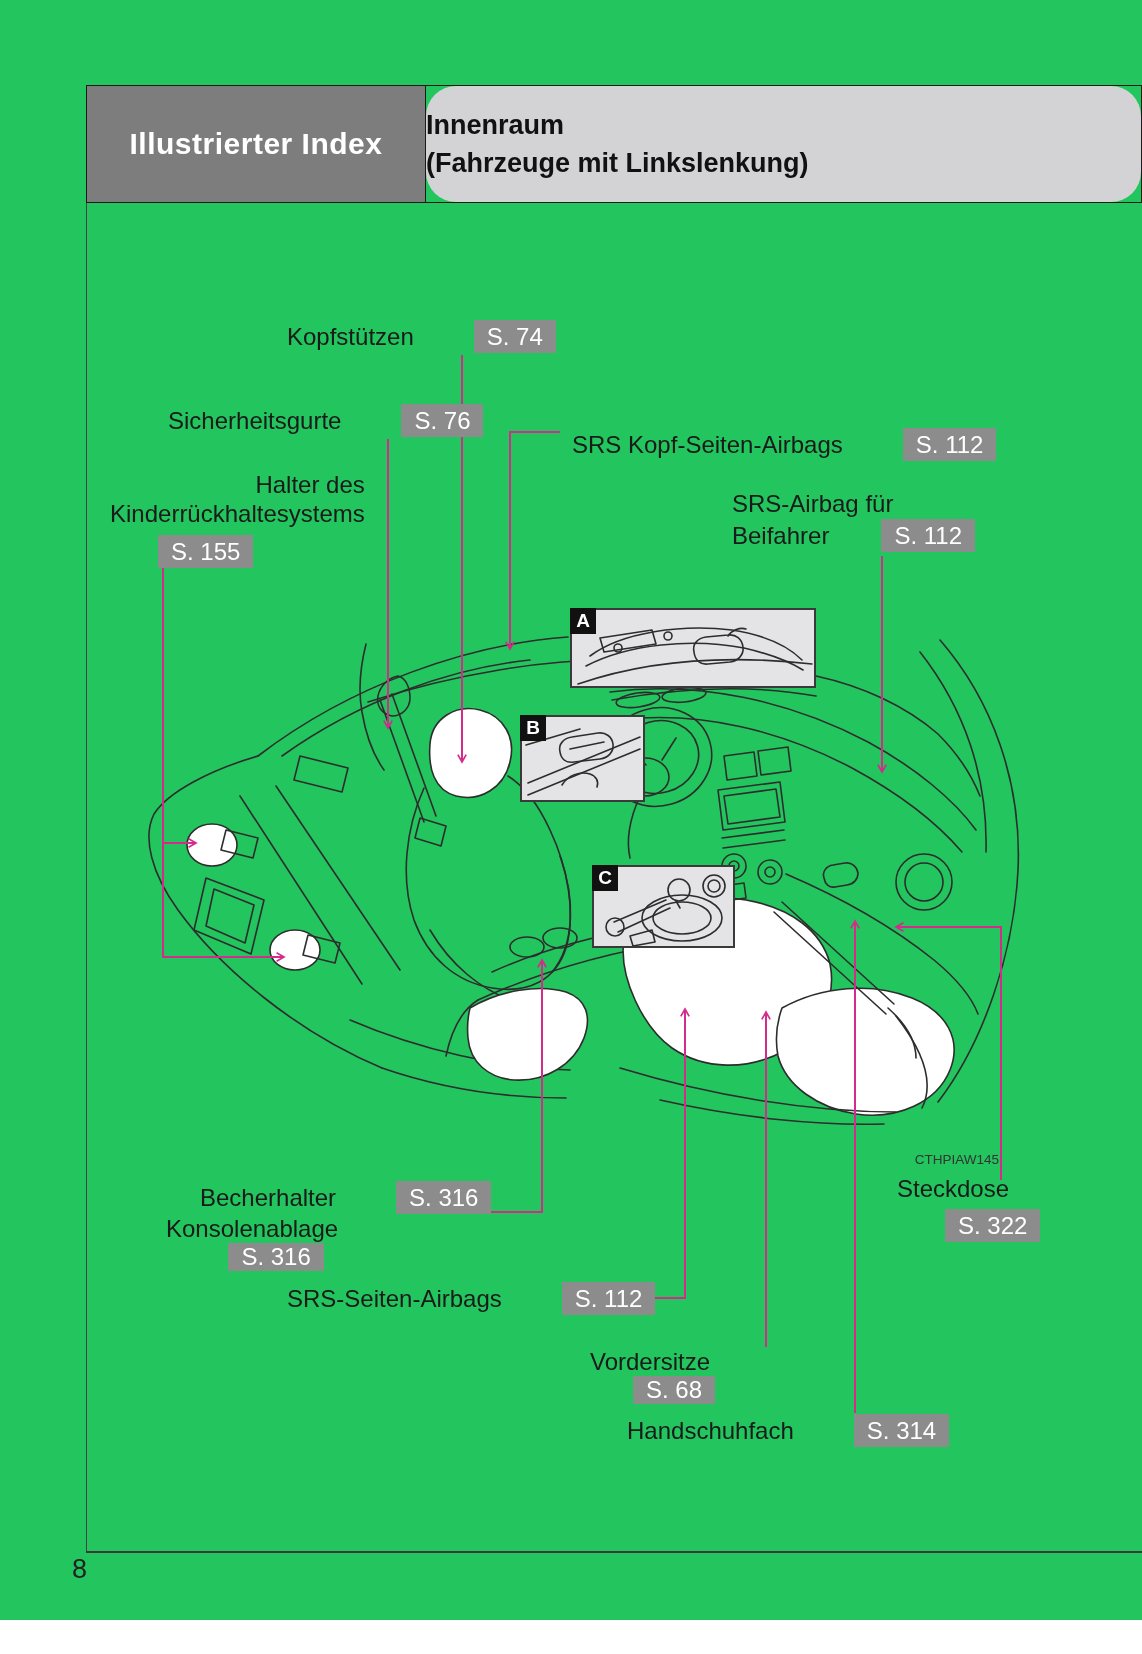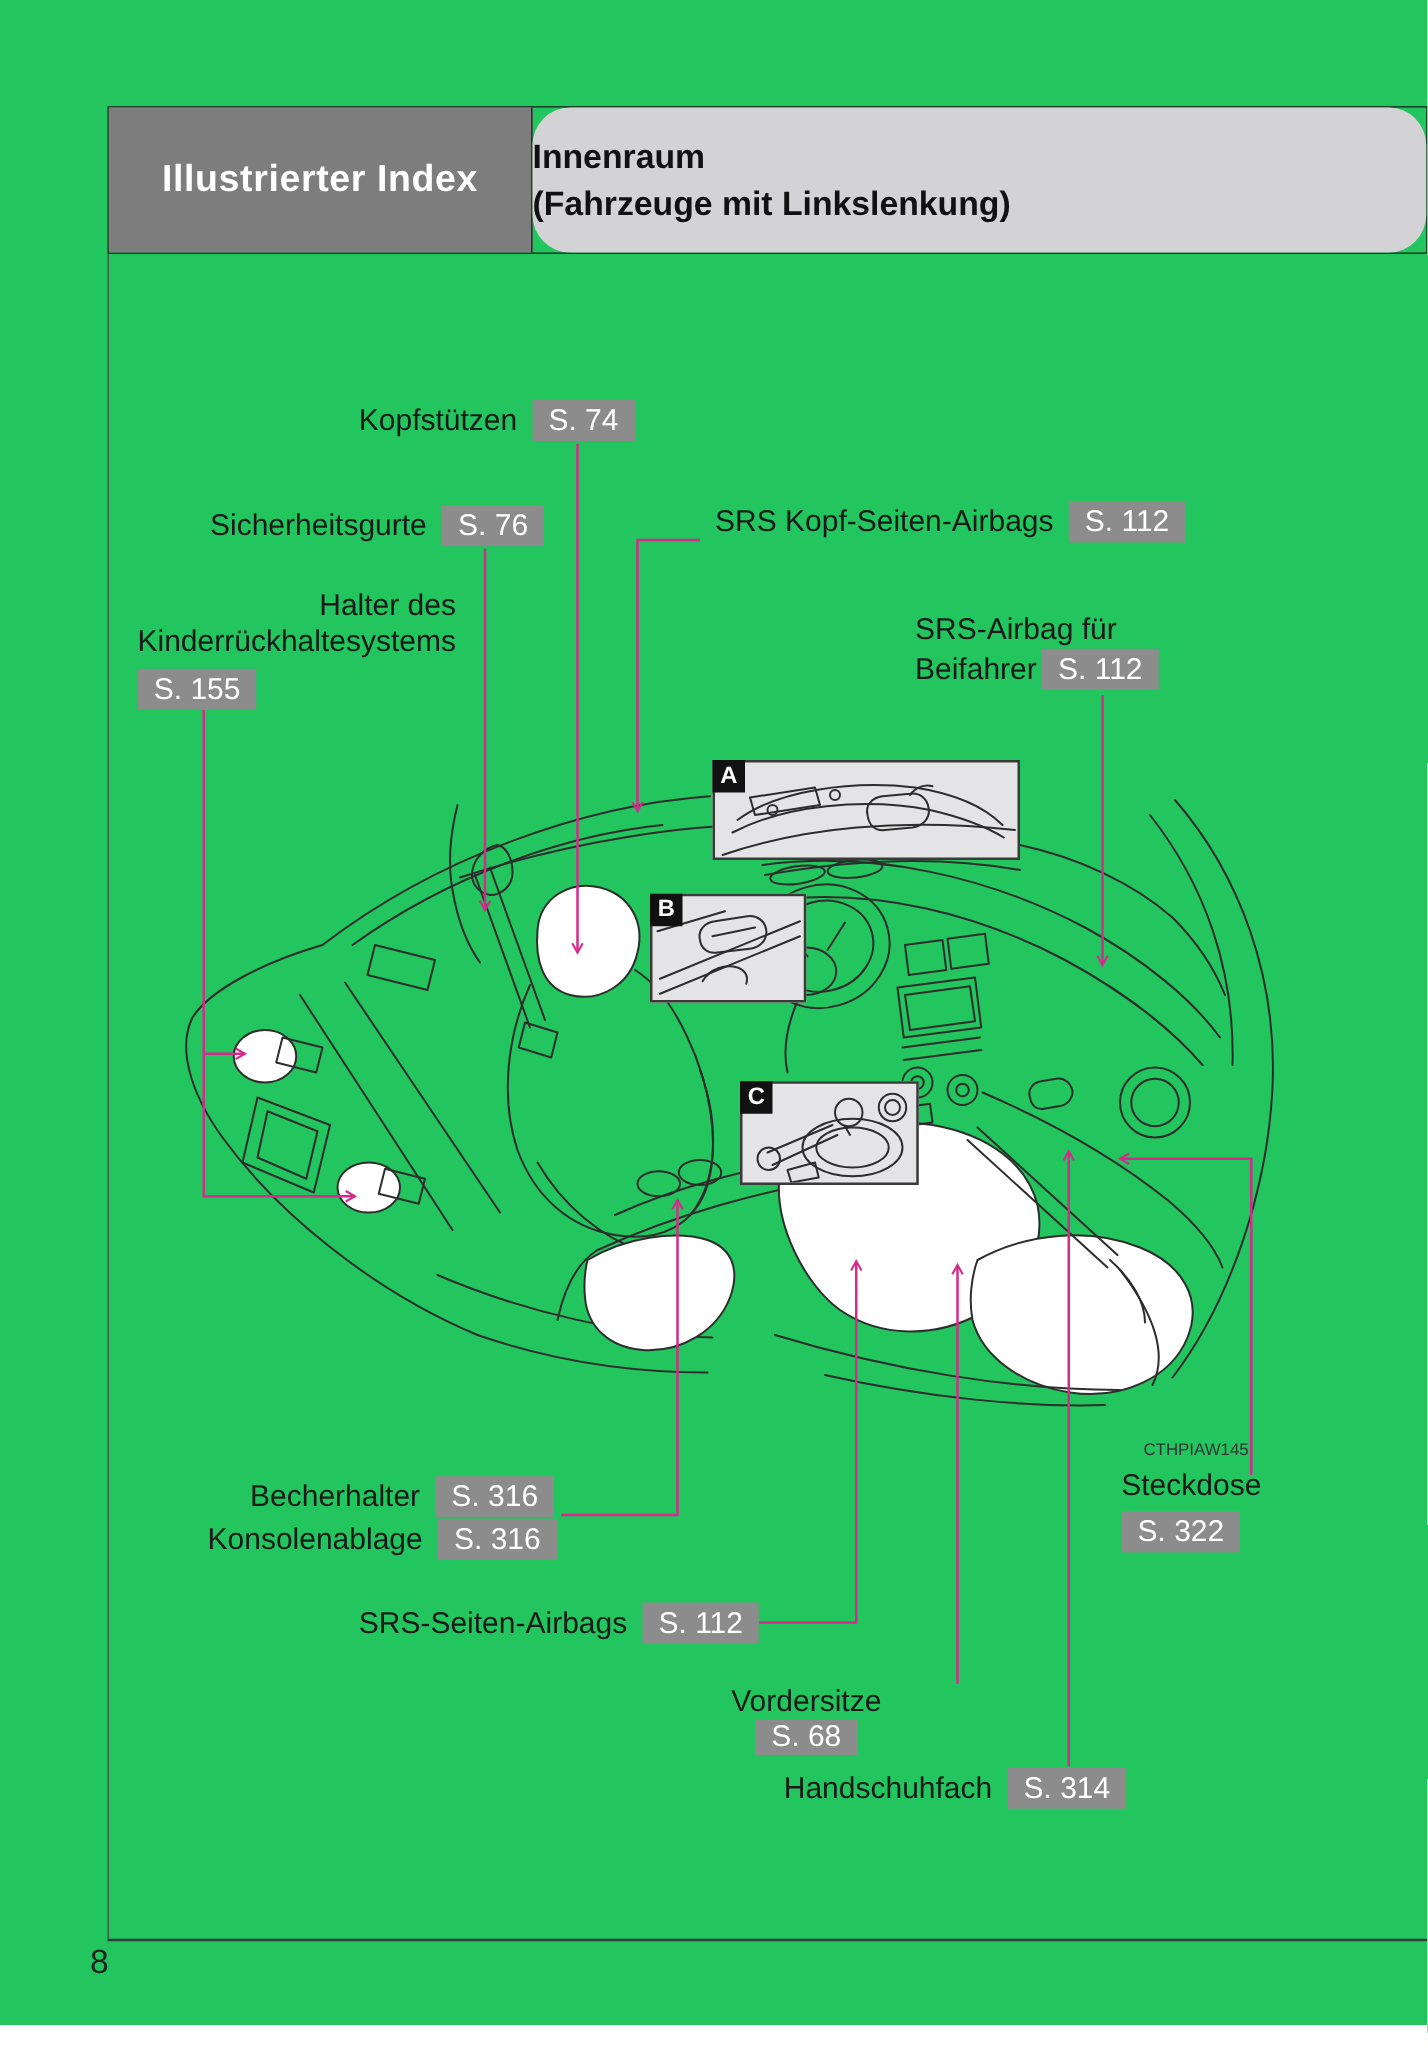--- a/index.html
+++ b/index.html
@@ -42,32 +42,32 @@
   .inset-c{left:592px;top:865px;width:143px;height:83px;}
   .inset-label{position:absolute;left:-2px;top:-2px;width:26px;height:26px;background:#111;color:#fff;
     font-size:19px;font-weight:bold;display:flex;align-items:center;justify-content:center;}
   .inset svg{position:absolute;left:0;top:0;}
   
   .callout{position:absolute;display:flex;align-items:center;column-gap:12px;height:33px;white-space:nowrap;}
   .callout-block{position:absolute;white-space:nowrap;}
   .co-label{font-size:24px;color:#1a1a1a;}
   .co-badge{display:inline-flex;align-items:center;justify-content:center;height:33px;min-width:82px;
     padding:0 13px;box-sizing:border-box;background:var(--color-badge_bg);color:var(--color-badge_text);
-    font-size:24px;}
+    font-size:24px;margin-left:48px;}
   .co-kopfstuetzen{left:287px;top:320px;}
   .co-sicherheitsgurte{left:168px;top:404px;}
-  .co-srs-kopf{left:572px;top:401px;}
+  .co-srs-kopf{left:572px;top:428px;}
   .co-halter{left:110px;top:470px;}
   .co-halter .co-label{display:block;line-height:29px;text-align:right;}
   .co-halter .co-badge{margin-top:7px;}
   .co-beifahrer{left:732px;top:490px;}
   .co-beifahrer .line1{display:block;line-height:28px;}
   .co-beifahrer .row{display:flex;align-items:center;column-gap:4px;height:33px;margin-top:1px;}
   .co-becherhalter{left:200px;top:1181px;}
-  .co-konsolenablage{left:166px;top:1215px;}
+  .co-konsolenablage{left:166px;top:1215px;flex-direction:column;}
   .co-srs-seiten{left:287px;top:1282px;}
   .co-vordersitze{left:585px;top:1348px;flex-direction:column;}
   .co-handschuhfach{left:627px;top:1414px;}
   .co-steckdose-block{left:897px;top:1152px;width:118px;}
   .figure-code{font-size:13.5px;color:#333;text-align:right;padding-right:16px;margin-bottom:8px;}
   .co-steckdose-block .co-label{display:block;margin-bottom:6px;}
 </style>
 </head>
 <body>
 

